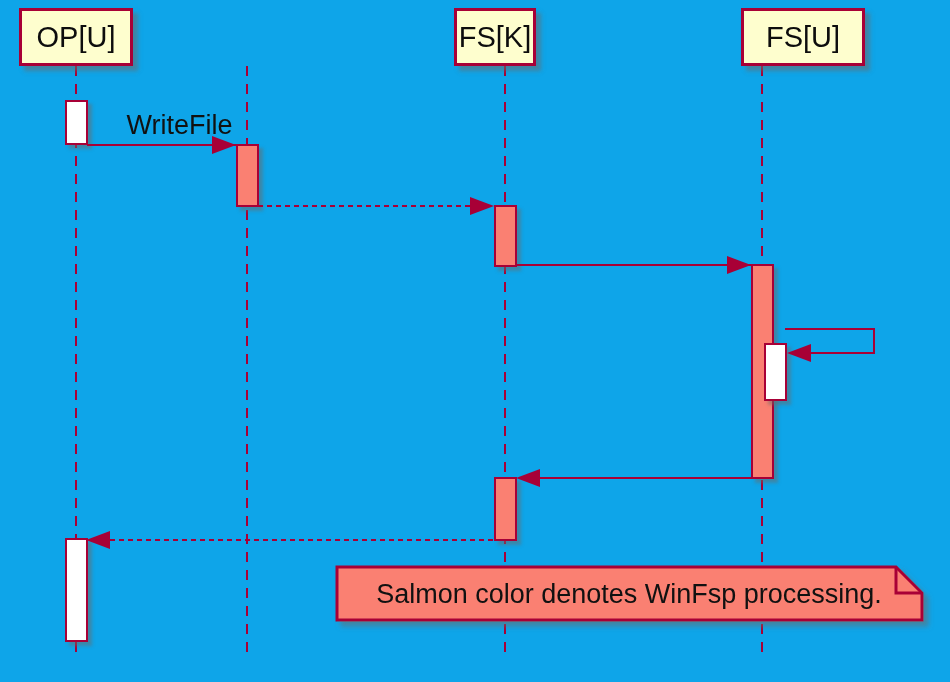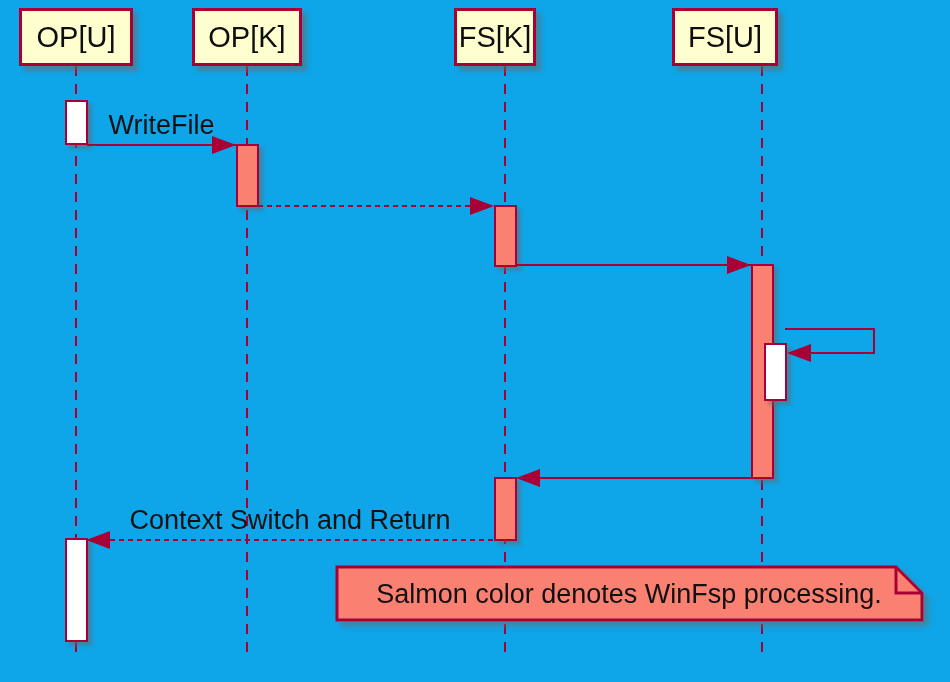--- a/index.html
+++ b/index.html
@@ -35,48 +35,45 @@
   }
   .vline { position:absolute; width:2px; background:#A80036; }
   
   .arrow { position:absolute; width:0; height:0;
     border-top:9px solid transparent; border-bottom:9px solid transparent; }
   .arrow.right { border-left:24px solid #A80036; }
   .arrow.left  { border-right:24px solid #A80036; }
   
   .mlabel {
     position:absolute; font-size:27px; line-height:30px; color:#111111;
-    text-align:center; white-space:nowrap;
+    text-align:center; white-space:nowrap;padding-left:18px;
   }
   
   .note-text {
     font-family:"Liberation Sans","DejaVu Sans",sans-serif;
     font-size:27px; fill:#111111;
   }
 </style>
 </head>
 <body>
 
 <div class="stage">
 
   <div class="lifeline" style="left:75px"></div>
   <div class="lifeline" style="left:246px"></div>
   <div class="lifeline" style="left:504px"></div>
   <div class="lifeline" style="left:761px"></div>
 
   <div class="participant" style="left:19px;width:114px">
     <span>OP[U]</span>
   </div>
-  <div class="participant" style="left:192px;width:110px">
-    <span>OP[K]</span>
-  </div>
   <div class="participant" style="left:454px;width:82px">
     <span>FS[K]</span>
   </div>
-  <div class="participant" style="left:672px;width:106px">
+  <div class="participant" style="left:741px;width:124px">
     <span>FS[U]</span>
   </div>
 
   <div class="act white" style="left:65px;top:100px;height:45px"></div>
   <div class="act salmon" style="left:236px;top:144px;height:63px"></div>
   <div class="act salmon" style="left:494px;top:205px;height:62px"></div>
   <div class="act salmon" style="left:751px;top:264px;height:215px"></div>
   <div class="act white" style="left:764px;top:343px;height:58px"></div>
   <div class="act salmon" style="left:494px;top:477px;height:64px"></div>
   <div class="act white" style="left:65px;top:538px;height:104px"></div>
@@ -92,21 +89,20 @@
   <div class="arrow right" style="left:727px;top:256px"></div>
 
   <div class="mline" style="left:785px;width:90px;top:328px"></div>
   <div class="vline" style="left:873px;top:328px;height:26px"></div>
   <div class="mline" style="left:811px;width:64px;top:352px"></div>
   <div class="arrow left" style="left:787px;top:344px"></div>
 
   <div class="mline" style="left:540px;width:211px;top:477px"></div>
   <div class="arrow left" style="left:516px;top:469px"></div>
 
-  <div class="mlabel" style="left:86px;width:408px;top:505px">Context Switch and Return</div>
   <div class="mline dash" style="left:110px;width:384px;top:539px"></div>
   <div class="arrow left" style="left:86px;top:531px"></div>
 
   <svg width="625" height="85" style="position:absolute;left:330px;top:563px">
     <defs>
       <filter id="noteShadow" x="-20%" y="-20%" width="150%" height="160%">
         <feDropShadow dx="5" dy="5" stdDeviation="2.5" flood-color="#696969" flood-opacity="0.55"></feDropShadow>
       </filter>
     </defs>
     <path d="M 7 4 L 566 4 L 592 30 L 592 57 L 7 57 Z" fill="#FA8072" stroke="#A80036" stroke-width="3" filter="url(#noteShadow)"></path>

